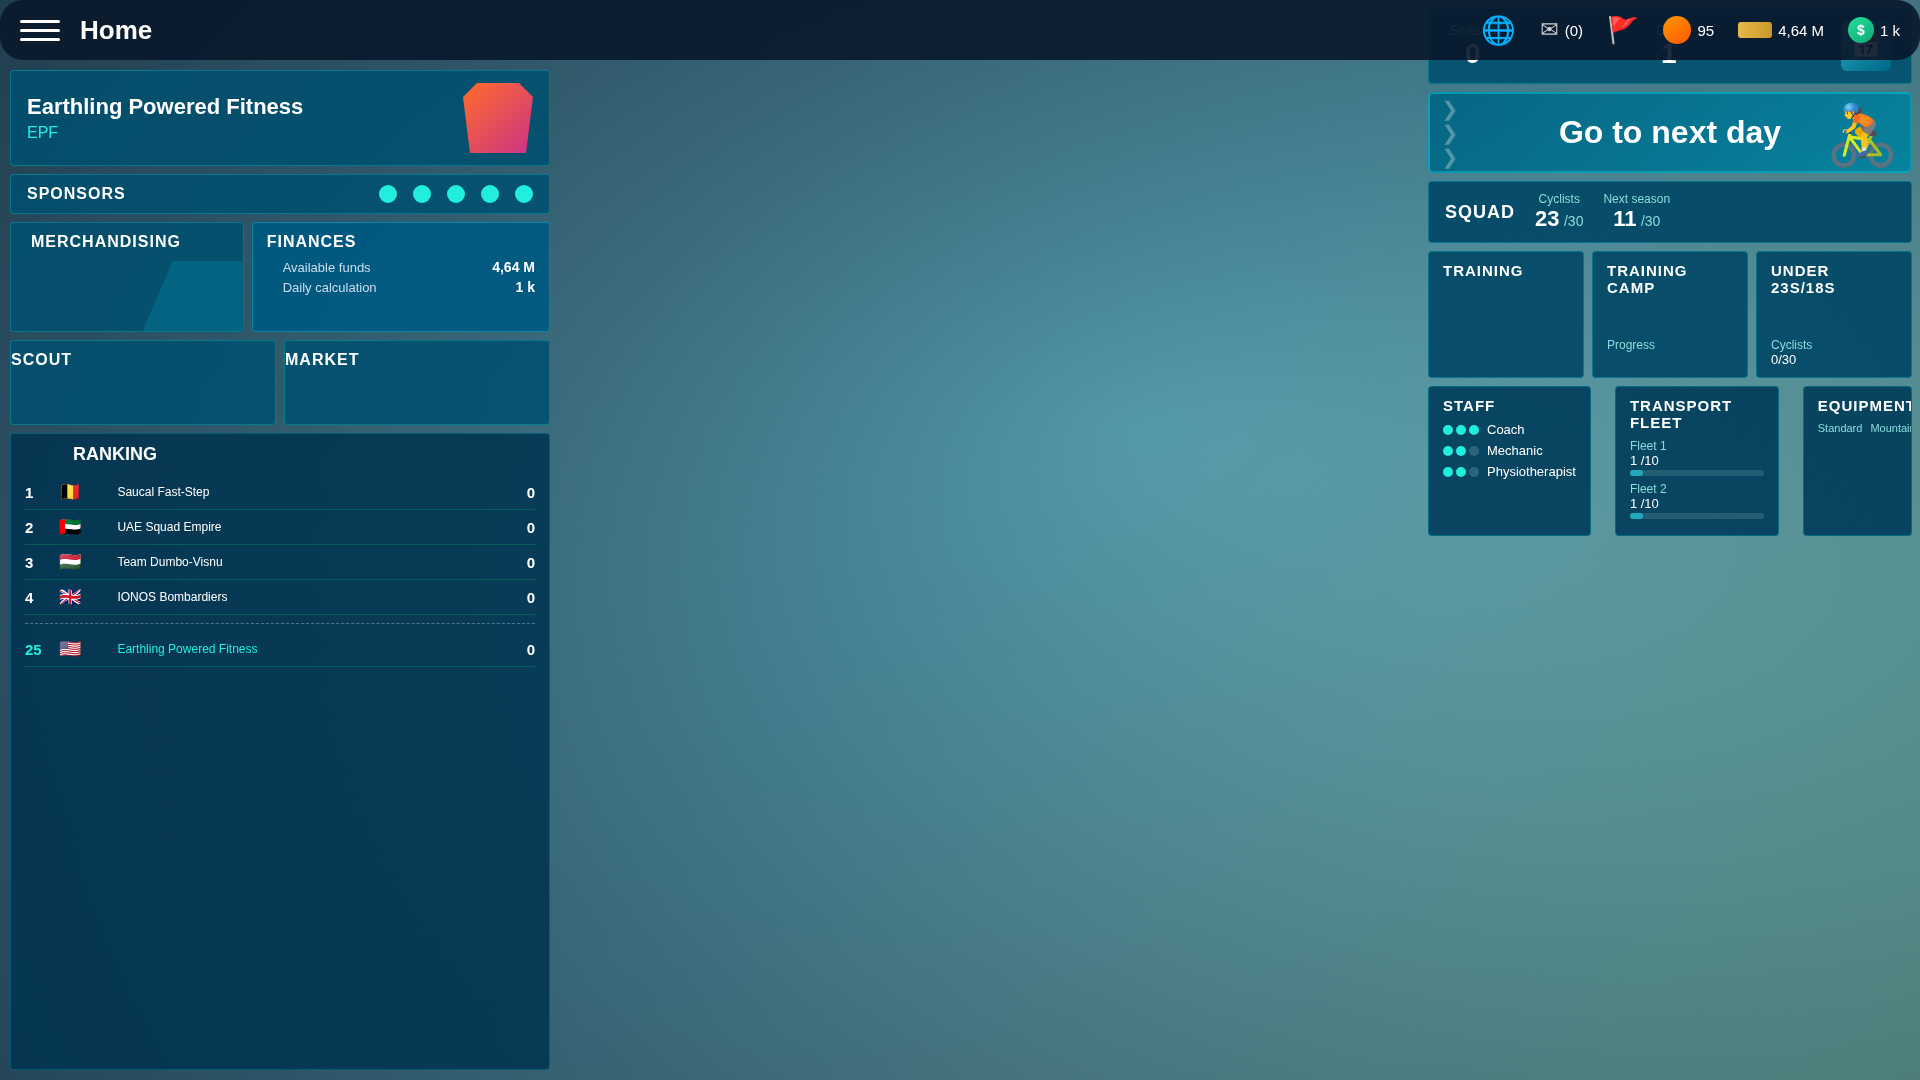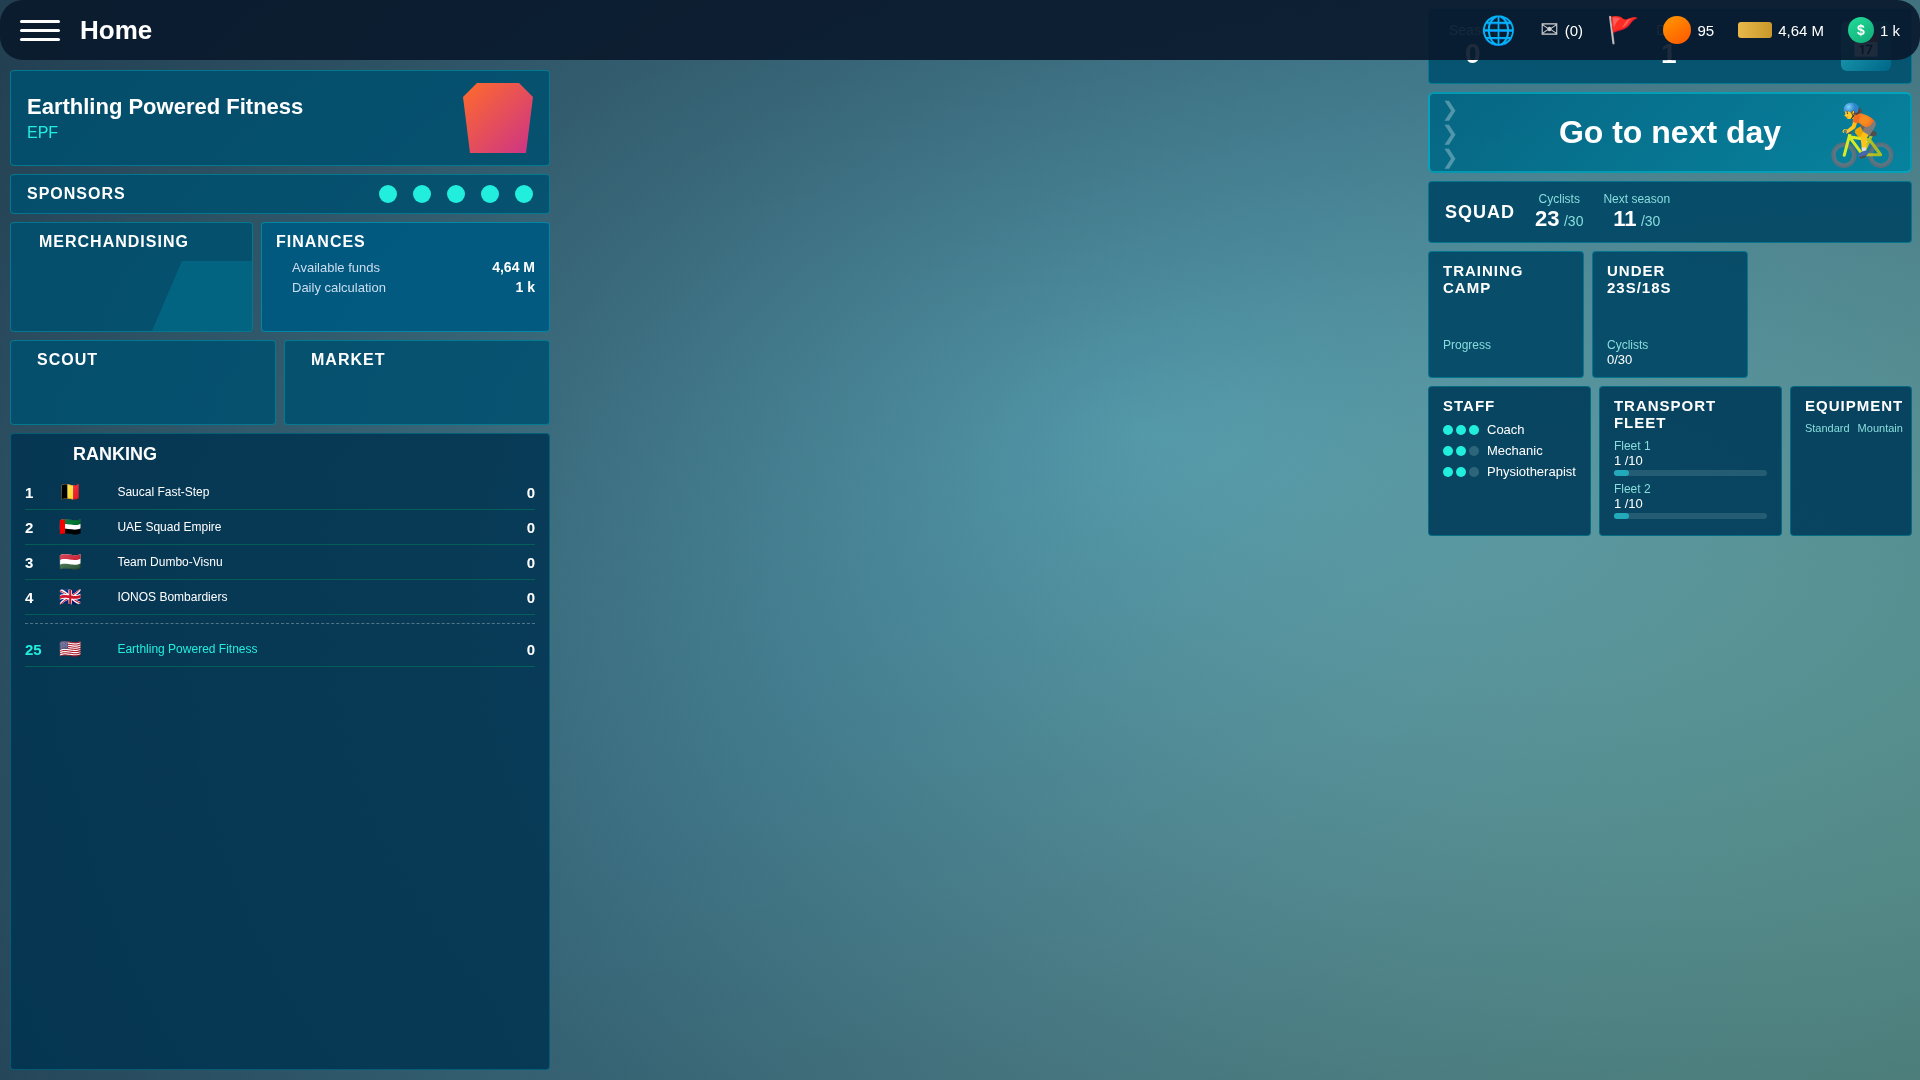--- a/index.html
+++ b/index.html
@@ -133,21 +133,21 @@
     .mid-row {
       display: flex;
       gap: 8px;
       height: 110px;
     }
     .merch-card {
       flex: 1;
       background: rgba(0,80,110,0.88);
       border: 1px solid rgba(0,180,200,0.4);
       border-radius: 4px;
-      padding: 10px 28px;
+      padding: 10px 20px;
       position: relative;
       overflow: hidden;
     }
     .finances-card {
       flex: 1.4;
       background: rgba(0,90,130,0.95);
       border: 1px solid rgba(0,180,200,0.5);
       border-radius: 4px;
       padding: 10px 14px;
     }
@@ -175,21 +175,21 @@
     .scout-row {
       display: flex;
       gap: 8px;
       height: 85px;
     }
     .scout-card, .market-card {
       flex: 1;
       background: rgba(0,80,110,0.88);
       border: 1px solid rgba(0,180,200,0.4);
       border-radius: 4px;
-      padding: 10px 26px;
+      padding: 10px 0;
       position: relative;
       overflow: hidden;
       cursor: pointer;
     }
 
     
     .ranking-section {
       background: rgba(0,50,80,0.85);
       border: 1px solid rgba(0,180,200,0.3);
       border-radius: 4px;
@@ -324,21 +324,21 @@
     }
     .grid-card-value {
       color: white;
       font-size: 13px;
     }
 
     
     .bottom-row {
       display: grid;
       grid-template-columns: 1fr 1.2fr 0.8fr;
-      gap: 8px;
+      gap: 24px;
     }
     .staff-card {
       background: rgba(0,60,90,0.9);
       border: 1px solid rgba(0,180,200,0.35);
       border-radius: 4px;
       padding: 10px 14px;
     }
     .staff-title { color: white; font-size: 15px; font-weight: bold; letter-spacing:1px; margin-bottom: 8px; }
     .staff-row { display: flex; align-items: center; gap: 8px; margin-bottom: 6px; }
     .staff-dots { display: flex; gap: 3px; }
@@ -543,20 +543,23 @@
     <div class="squad-col">
       <div class="squad-sub">Next season</div>
       <div>
         <span class="squad-num">11</span>
         <span class="squad-total">/30</span>
       </div>
     </div>
   </div>
 
   <div class="bottom-grid">
+    <div class="grid-card">
+      <div class="grid-card-title">TRAINING</div>
+    </div>
     <div class="grid-card">
       <div class="grid-card-title">TRAINING CAMP</div>
       <div class="grid-card-sub">Progress</div>
     </div>
     <div class="grid-card">
       <div class="grid-card-title">UNDER 23S/18S</div>
       <div class="grid-card-sub">Cyclists</div>
       <div class="grid-card-value">
         <span>0</span><span>/30</span>
       </div>

